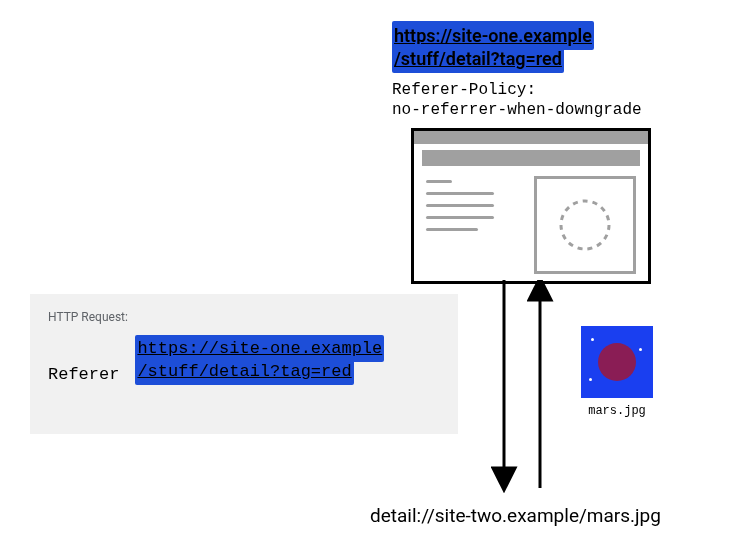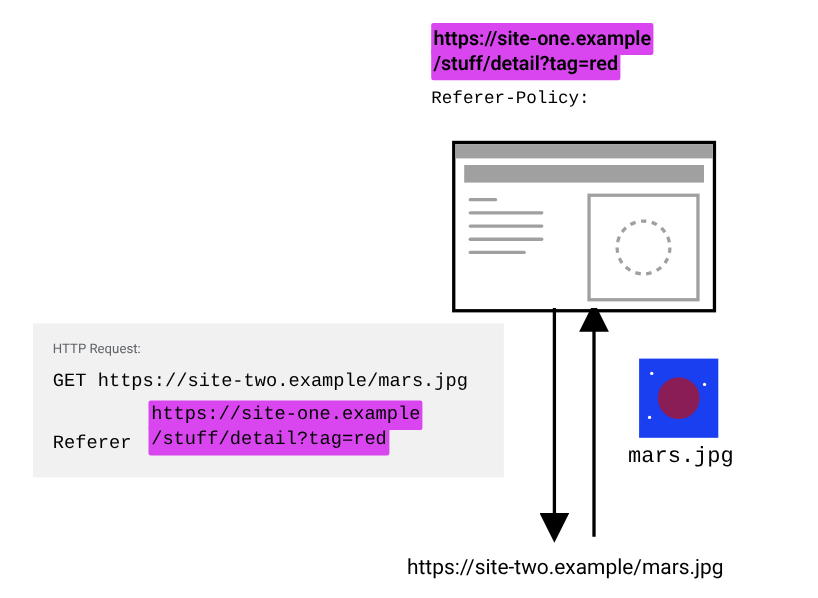--- a/index.html
+++ b/index.html
@@ -1,18 +1,18 @@
 <!DOCTYPE html>
 <html><head>
 <meta charset="utf-8">
 <style>
   html,body{margin:0;padding:0;width:744px;height:544px;background:#fff;font-family:-apple-system,BlinkMacSystemFont,"Segoe UI",Roboto,Helvetica,Arial,sans-serif;color:#000;}
   .stage{position:relative;width:744px;height:544px;}
   .abs{position:absolute;}
-  .hl{background:#d946ef;padding:4px 2px;border-radius:2px;}
+  .hl{background:#1d4ed8;padding:4px 2px;border-radius:2px;text-decoration:underline;}
   .mono{font-family:"Menlo","Consolas","Courier New",monospace;}
   .url-top{left:392px;top:24px;font-size:18px;font-weight:600;line-height:1.3;}
   .policy{left:392px;top:80px;font-size:16px;line-height:1.25;}
   .browser{left:411px;top:128px;width:234px;height:150px;border:3px solid #000;background:#fff;}
   .browser .titlebar{height:13px;background:#a0a0a0;}
   .browser .urlbar{margin:6px 8px 6px 8px;height:16px;background:#a0a0a0;}
   .browser .content{position:relative;padding:0 8px 8px 8px;}
   .browser .lines{position:absolute;left:12px;top:8px;}
   .browser .lines div{height:3px;background:#a0a0a0;border-radius:2px;margin-bottom:9px;}
   .browser .img-ph{position:absolute;right:12px;top:4px;width:96px;height:92px;border:3px solid #a0a0a0;display:flex;align-items:center;justify-content:center;}
@@ -23,36 +23,37 @@
   .httpbox .ref{display:flex;align-items:flex-end;margin-top:10px;font-size:17px;}
   .httpbox .ref .label{margin-right:16px;white-space:nowrap;}
   .httpbox .ref .val{line-height:1.35;}
   .mars{left:581px;top:326px;width:72px;height:72px;}
   .mars .canvas{width:72px;height:72px;background:#1a3ff0;position:relative;}
   .mars .planet{position:absolute;left:50%;top:50%;width:38px;height:38px;border-radius:50%;background:#8a1d55;transform:translate(-50%,-50%);}
   .mars .star{position:absolute;background:#fff;border-radius:50%;}
   .mars .s1{width:3px;height:3px;left:10px;top:12px;}
   .mars .s2{width:3px;height:3px;left:58px;top:22px;}
   .mars .s3{width:3px;height:3px;left:8px;top:52px;}
-  .mars-label{left:571px;top:404px;font-size:20px;text-align:center;width:92px;}
+  .mars-label{left:571px;top:404px;font-size:12px;text-align:center;width:92px;}
   .arrows{left:482px;top:280px;width:80px;height:216px;}
   .bottom-url{left:370px;top:504px;font-size:19px;}
 </style>
 </head>
 <body>
 
 <div class="stage">
 
   <div class="abs url-top">
     <span class="hl">https://site-one.example</span><br>
     <span class="hl">/stuff/detail?tag=red</span>
   </div>
 
   <div class="abs policy mono">
     <span>Referer-Policy:</span><br>
+    <span>no-referrer-when-downgrade</span>
   </div>
 
   <div class="abs browser">
     <div class="titlebar"></div>
     <div class="urlbar"></div>
     <div class="content">
       <div class="lines">
         <div style="width:26px"></div>
         <div style="width:68px"></div>
         <div style="width:68px"></div>
@@ -62,21 +63,20 @@
       <div class="img-ph">
         <svg width="56" height="56" viewBox="0 0 56 56">
           <circle cx="28" cy="28" r="24" fill="none" stroke="#a0a0a0" stroke-width="3" stroke-dasharray="5 5"></circle>
         </svg>
       </div>
     </div>
   </div>
 
   <div class="abs httpbox">
     <div class="title">HTTP Request:</div>
-    <div class="line mono">GET https://site-two.example/mars.jpg</div>
     <div class="ref mono">
       <div class="label">Referer</div>
       <div class="val">
         <span class="hl">https://site-one.example</span><br>
         <span class="hl">/stuff/detail?tag=red</span>
       </div>
     </div>
   </div>
 
   <div class="abs mars">
@@ -94,15 +94,15 @@
       <marker id="ahd" viewBox="0 0 10 10" refX="8" refY="5" markerWidth="9" markerHeight="9" orient="auto-start-reverse">
         <path d="M 0 0 L 10 5 L 0 10 z" fill="#000"></path>
       </marker>
     </defs>
 
     <line x1="22" y1="0" x2="22" y2="208" stroke="#000" stroke-width="3" marker-end="url(#ahd)"></line>
 
     <line x1="58" y1="208" x2="58" y2="0" stroke="#000" stroke-width="3" marker-end="url(#ahd)"></line>
   </svg>
 
-  <div class="abs bottom-url">https://site-two.example/mars.jpg</div>
+  <div class="abs bottom-url">detail://site-two.example/mars.jpg</div>
 
 </div>
 
 </body></html>

